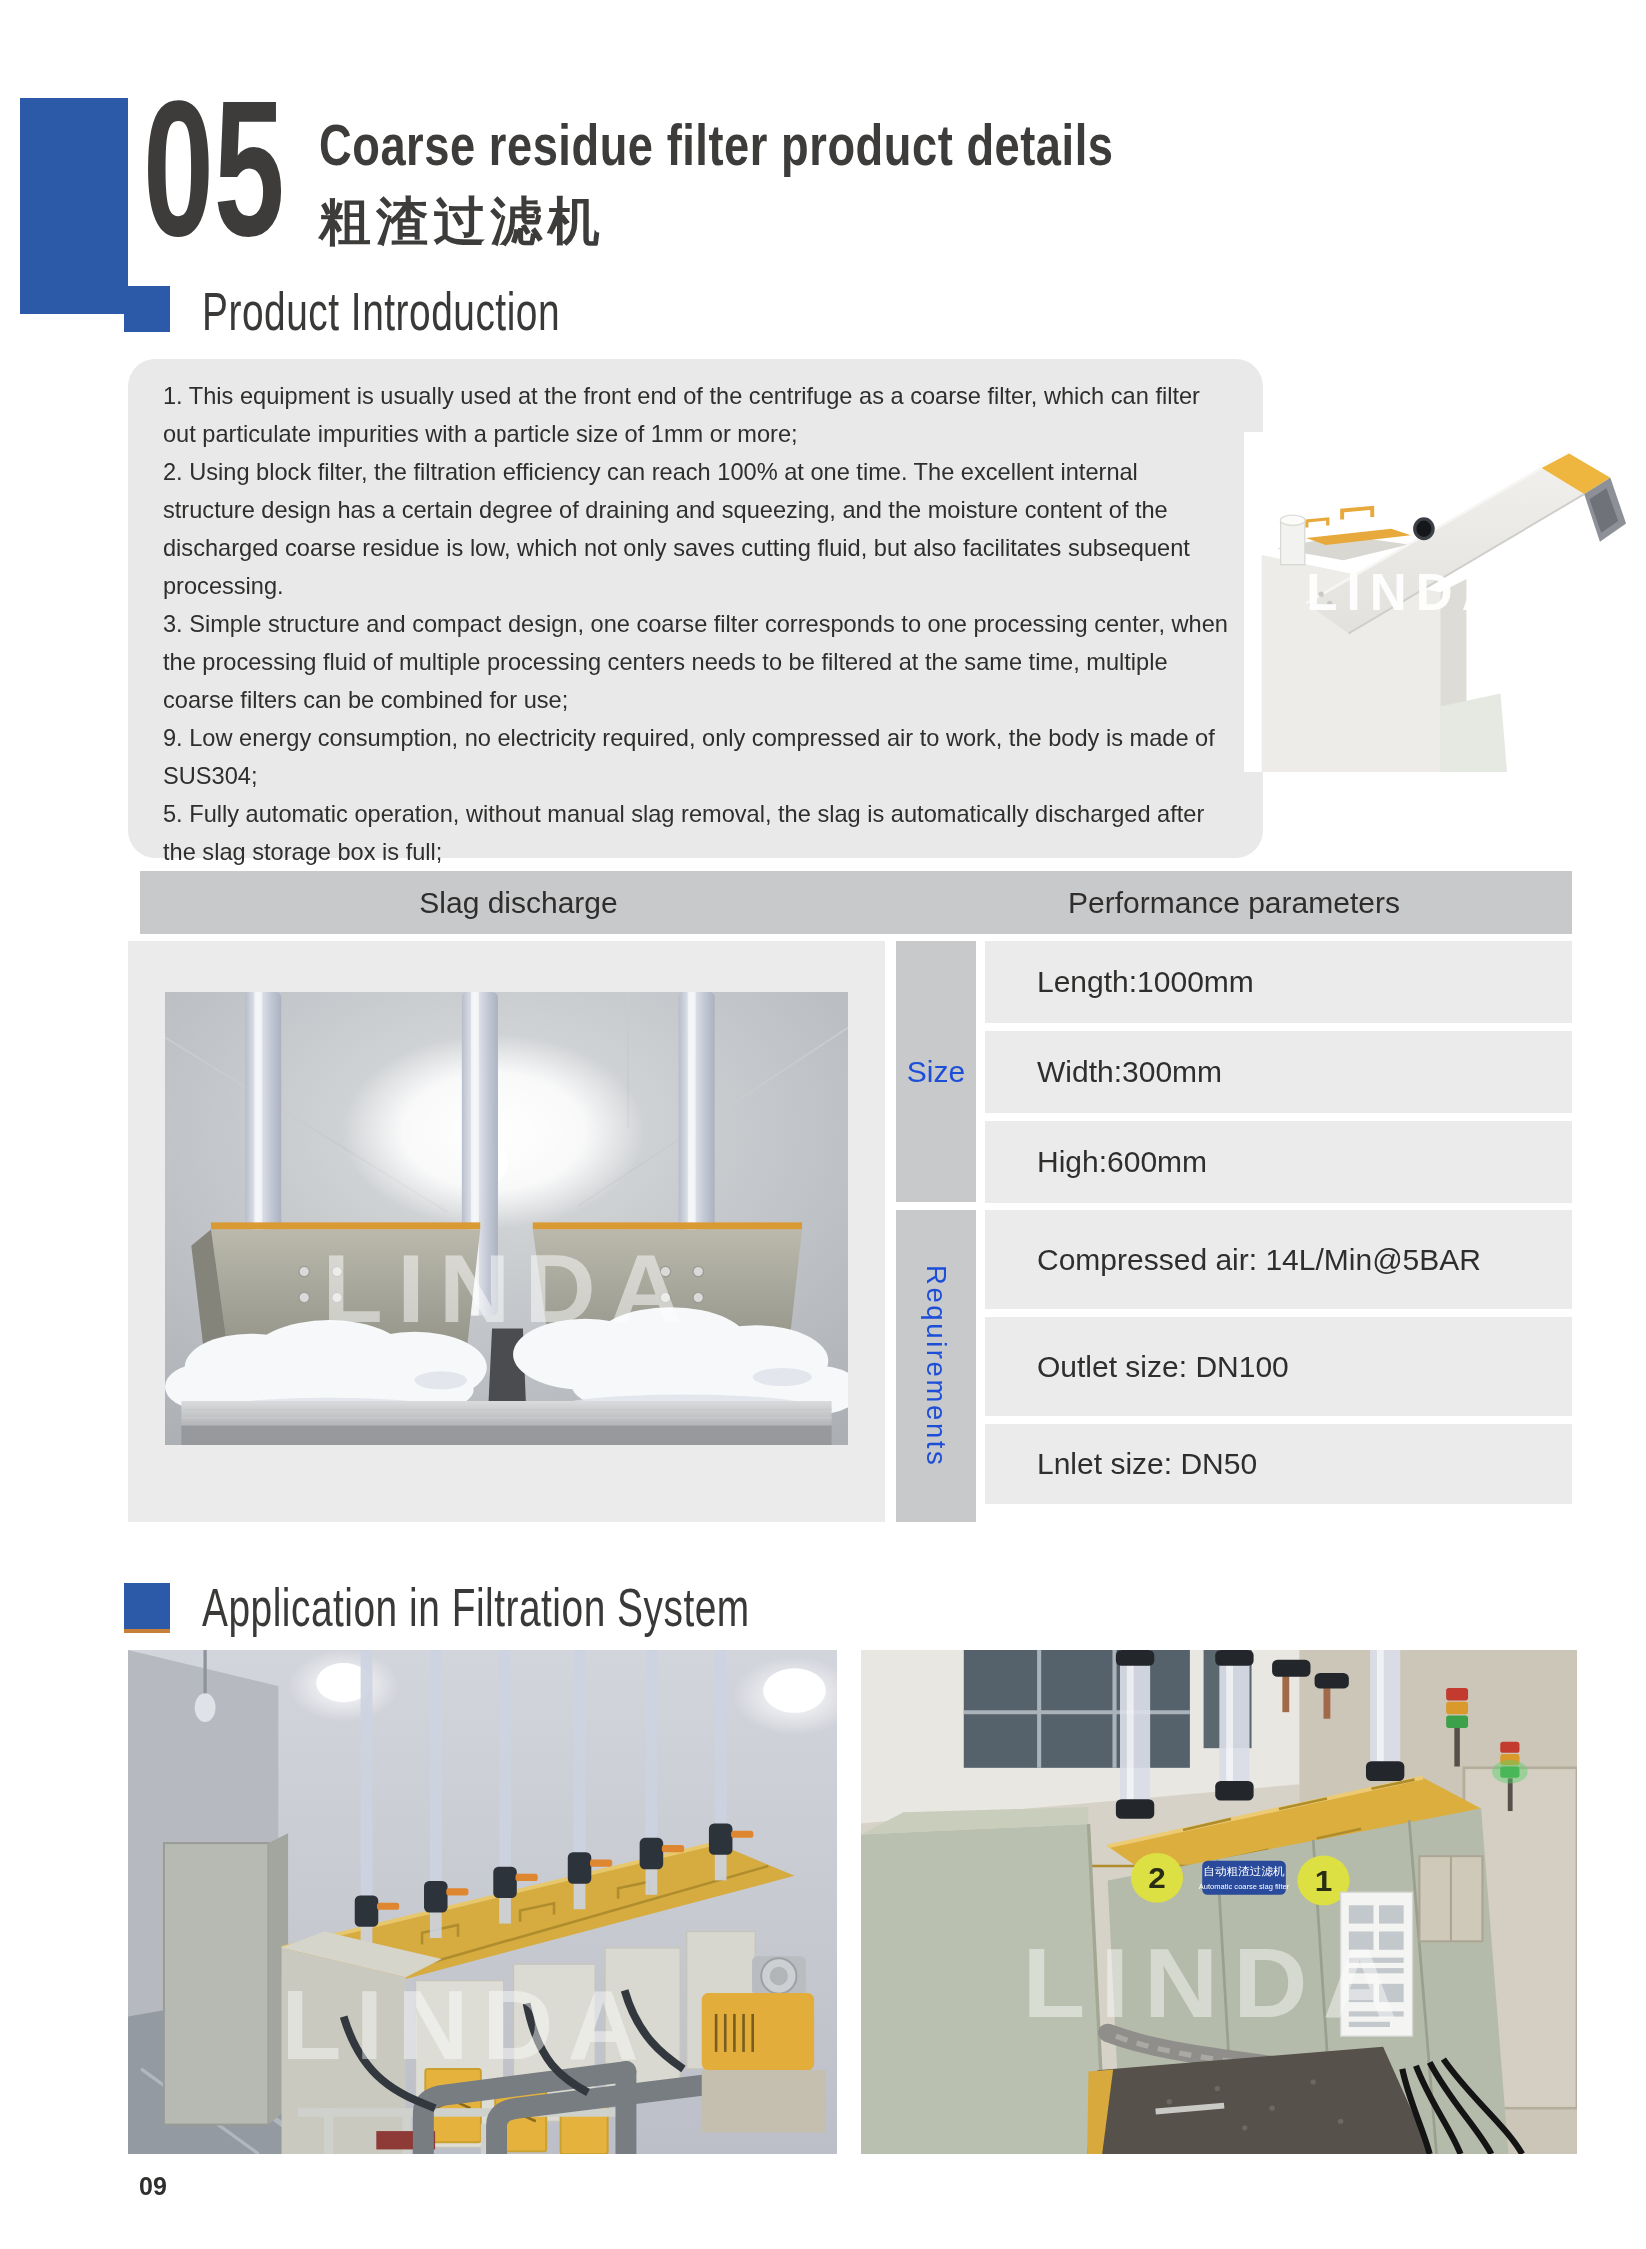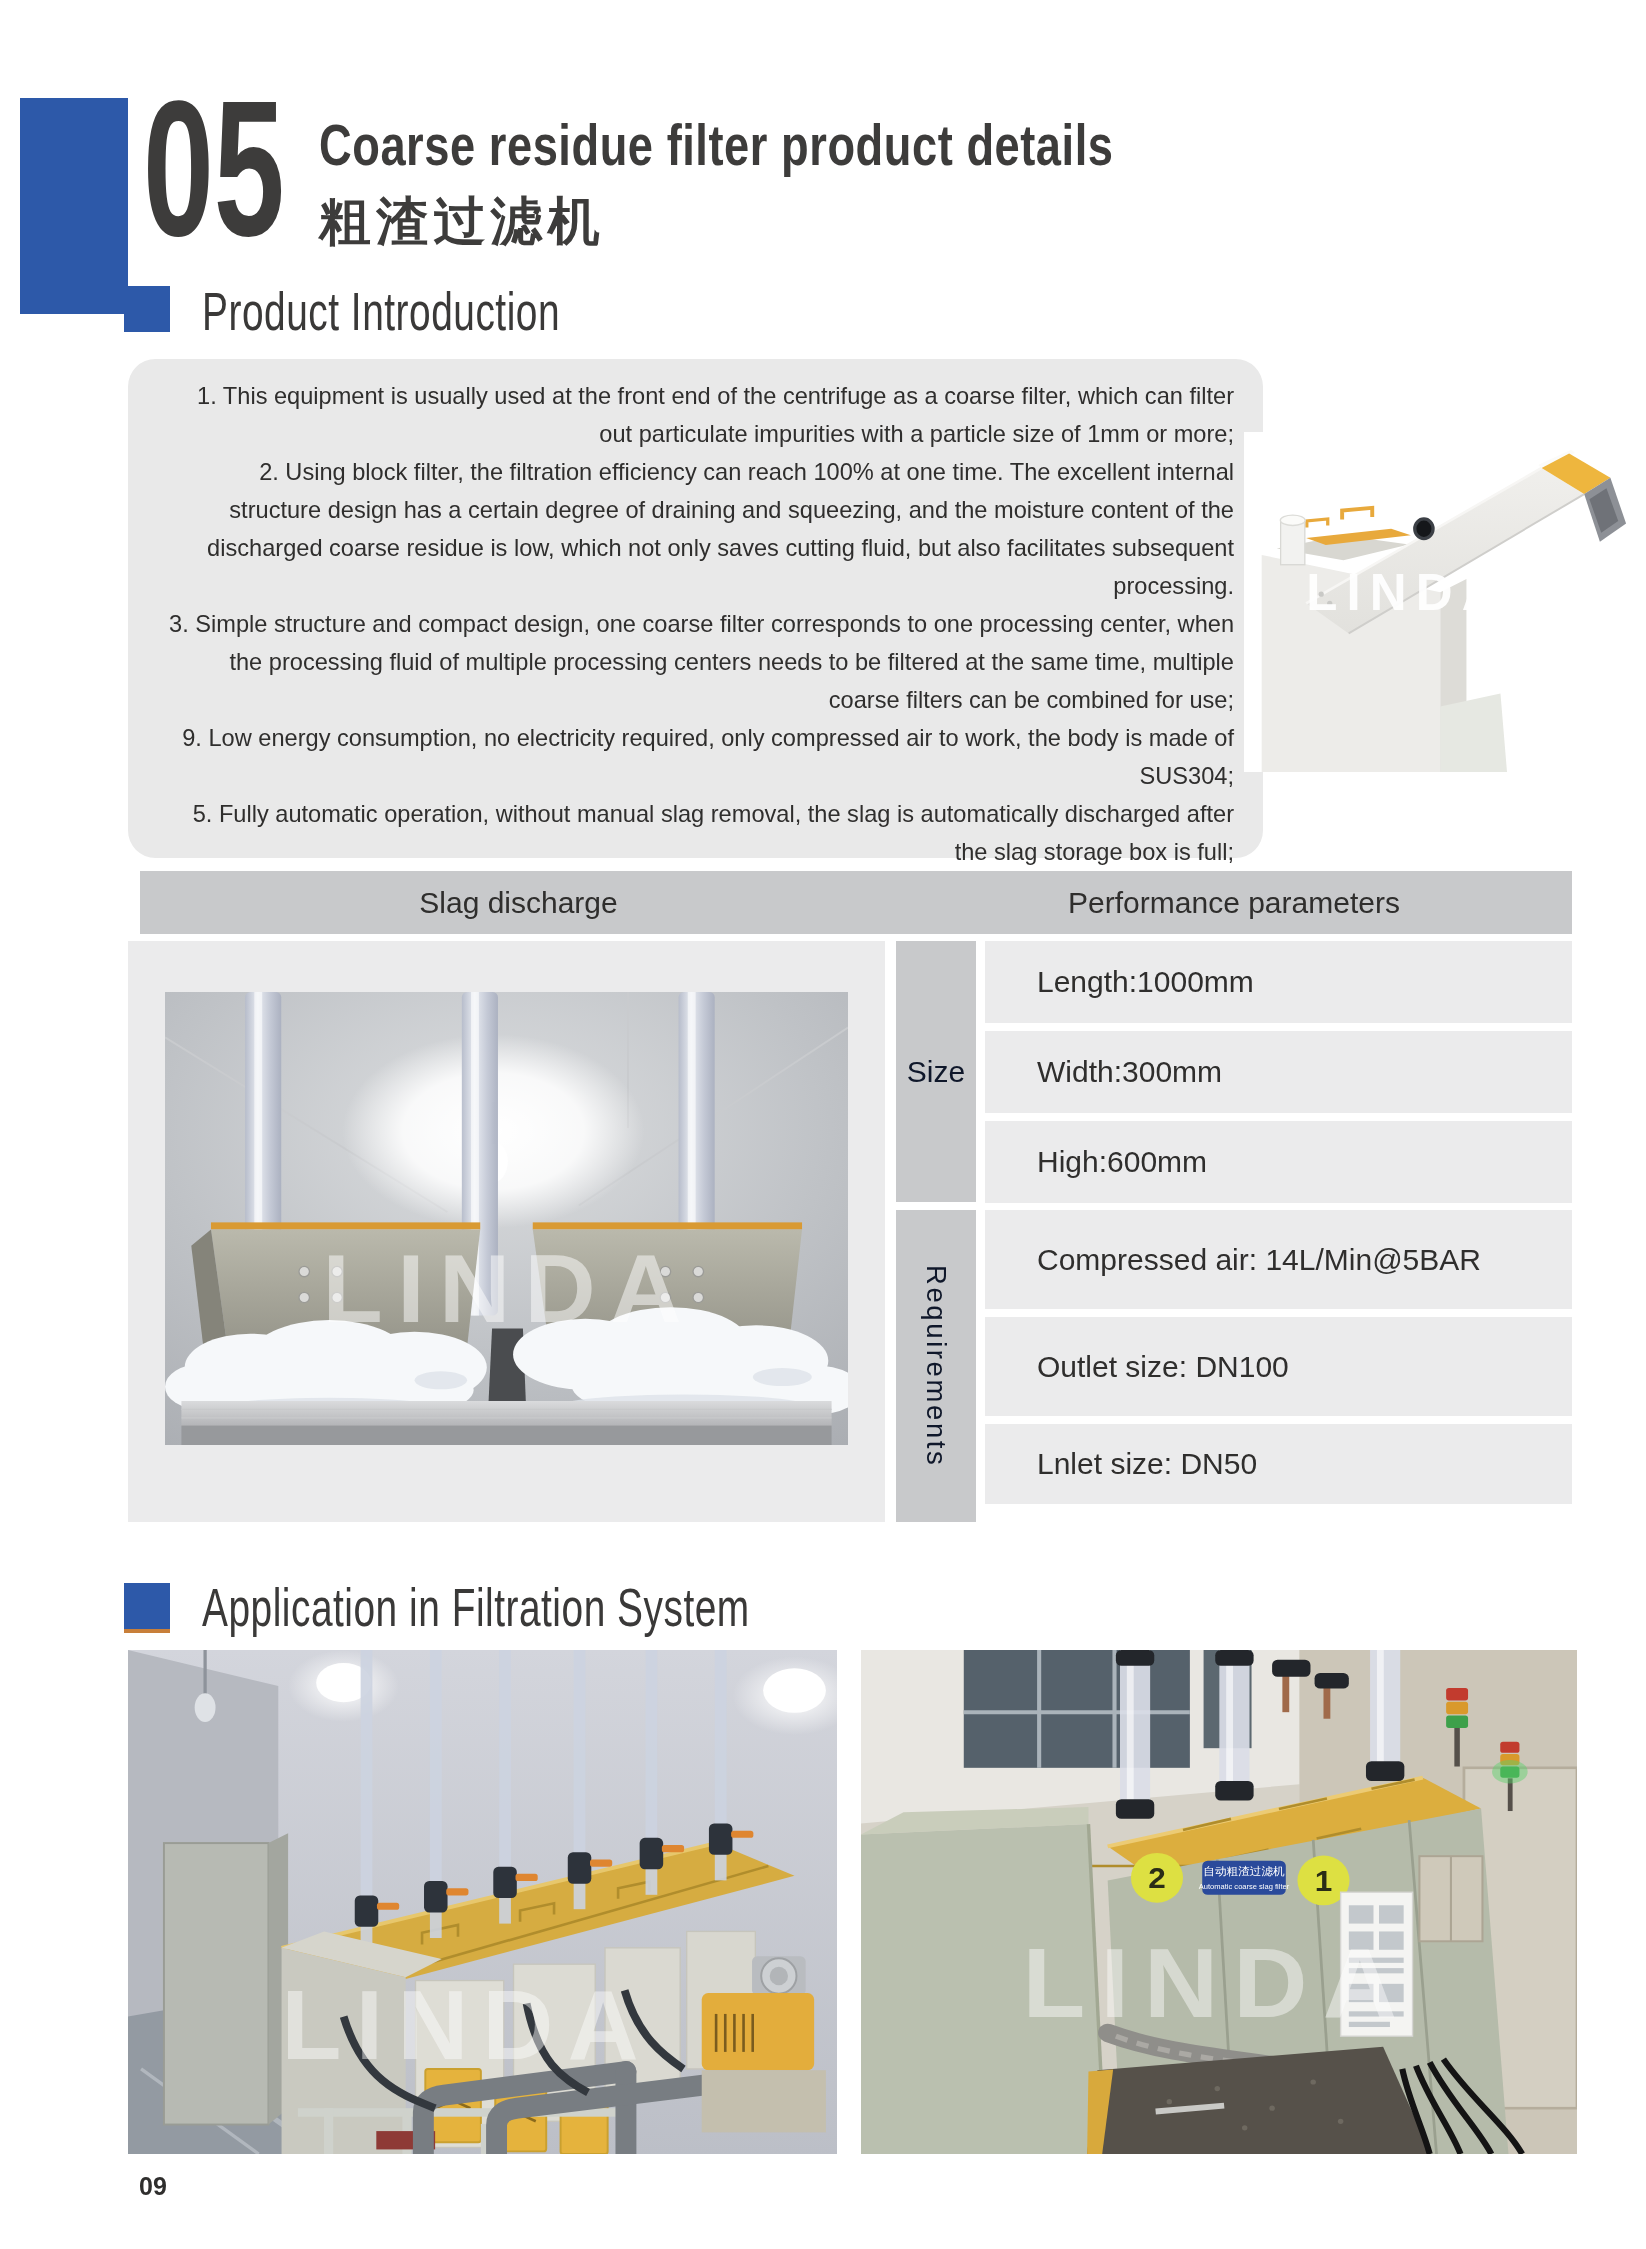--- a/index.html
+++ b/index.html
@@ -29,31 +29,31 @@
   .sec-marker { width:46px; height:46px; background:#2d59a9; }
   .sec-underline { width:46px; height:3.9px; background:#c87f3a; }
   .sec-label {
     font-size:54px; color:#3a3938; transform:scaleX(.72); transform-origin:0 0;
     white-space:nowrap; letter-spacing:0.7px;
   }
 
   
   .intro-box {
     left:128px; top:359px; width:1135px; height:499px; background:#e9e9e9;
-    border-radius:27.5px; padding:18.3px 29px 0 35px;text-align:right;
+    border-radius:27.5px; padding:18.3px 29px 0 35px;
   }
   .intro-box p { font-size:23.6px; line-height:38px; color:#2f2e2d; }
 
   
   .th { background:#c8c9cb; display:flex; align-items:center; justify-content:center;
         font-size:30px; color:#2f2e2d; }
   .cell { background:#ebebec; display:flex; align-items:center; font-size:30px; color:#2f2e2d;
           padding-left:52px; }
   .label-col { background:#c8c9cb; display:flex; align-items:center; justify-content:center;
-          font-size:30px; color:#0f172a; }
+          font-size:30px; color:#1d4ed8; }
   .label-col.vertical span { writing-mode:vertical-rl; letter-spacing:2.6px; font-size:27.5px; }
   .photo-cell { background:#ebebec; }
 
   .page-number { left:139px; top:2172px; font-size:25px; font-weight:bold; color:#2f2e2d; }
 
   svg { display:block; }
 </style>
 </head>
 <body>
 

